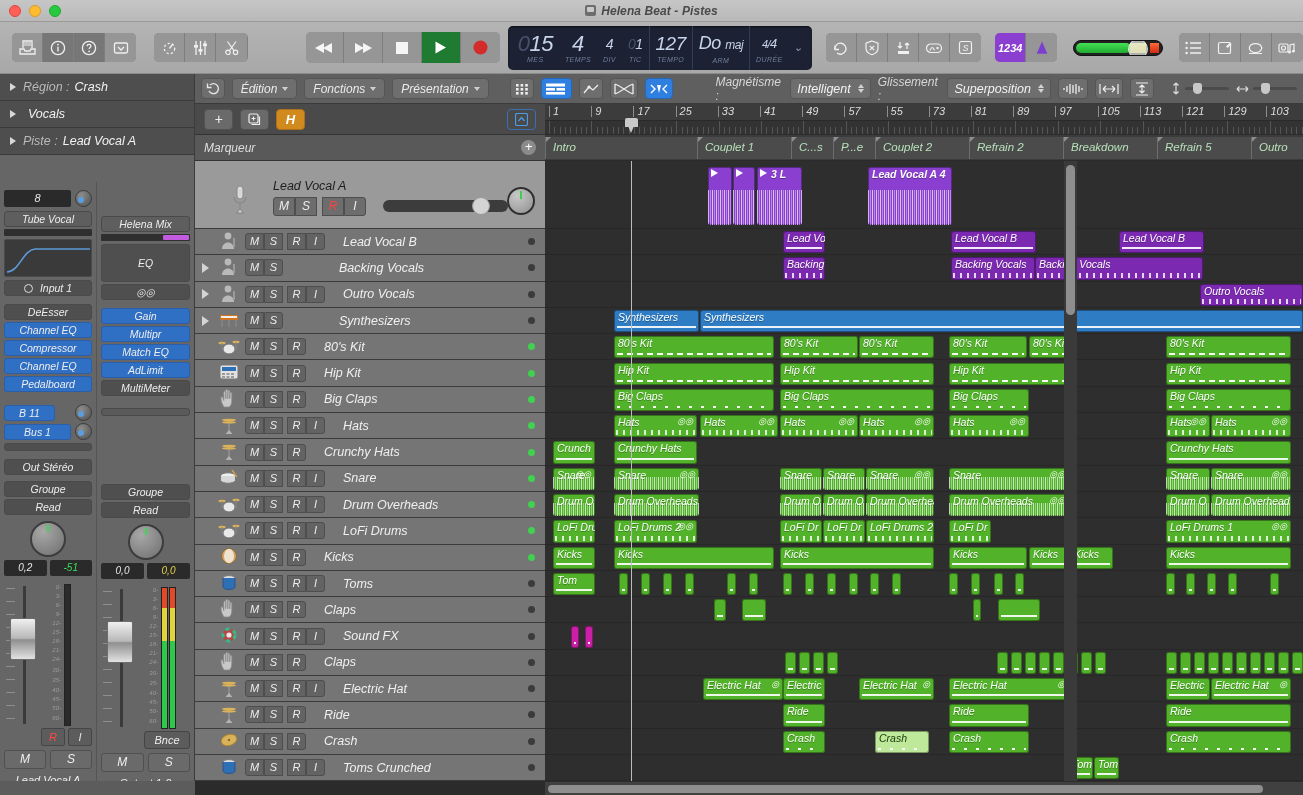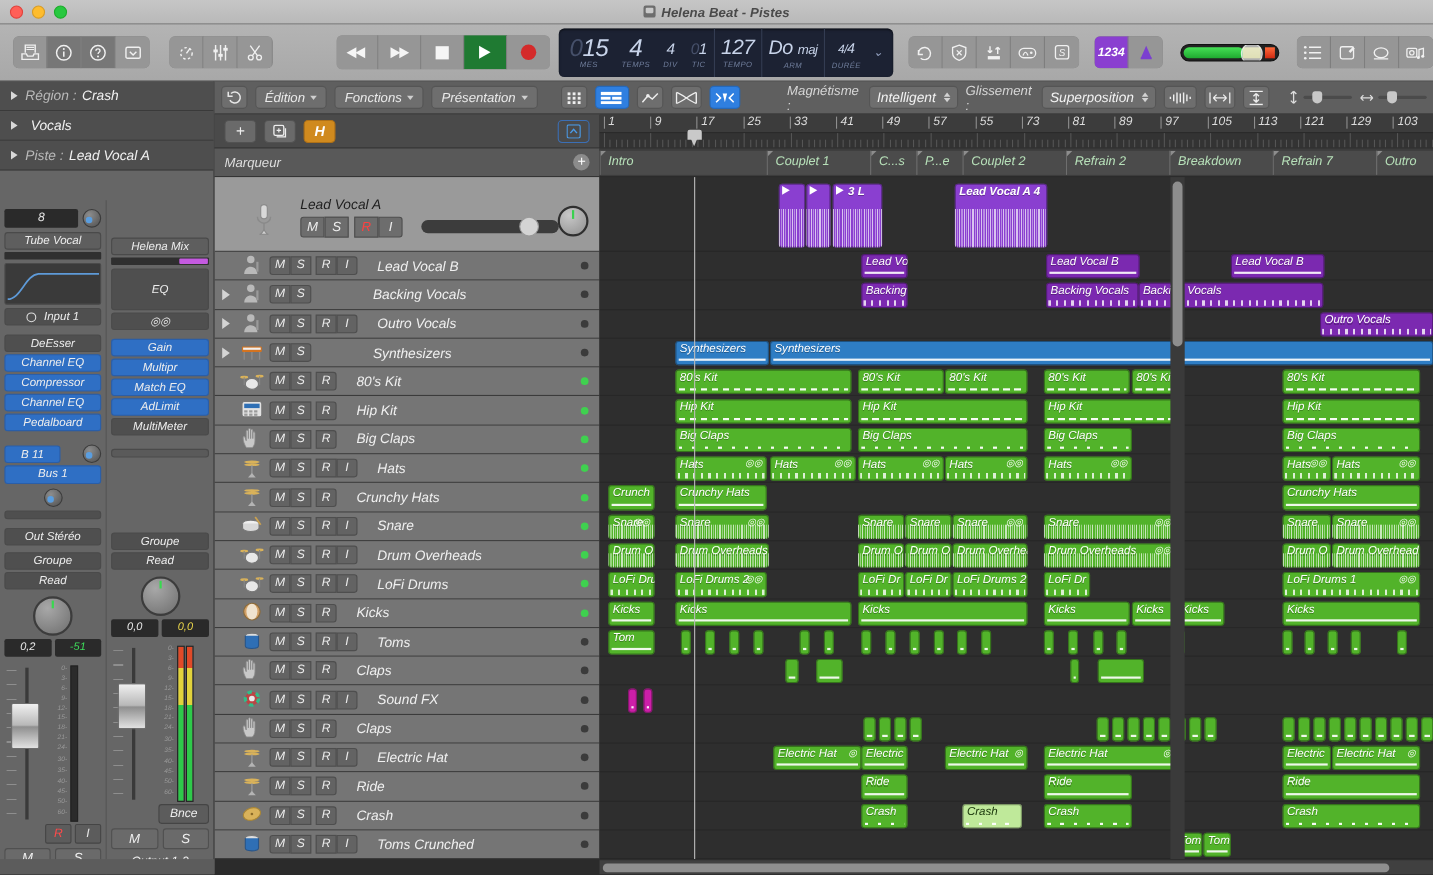--- a/index.html
+++ b/index.html
@@ -559,21 +559,21 @@
         <div class="sx blue">Channel EQ</div>
         <div class="sx blue">Compressor</div>
         <div class="sx blue">Channel EQ</div>
         <div class="sx blue">Pedalboard</div>
         <div style="height:10px"></div>
         <div style="display:flex;gap:20px;align-items:center;">
           <div class="sx blue" style="margin:0;flex:1;">B 11</div>
           <div class="knobsm"></div>
         </div>
         <div style="height:2px"></div>
-        <div style="display:flex;gap:4px;align-items:center;flex-direction:column;">
+        <div style="display:flex;gap:4px;align-items:center;">
           <div class="sx blue" style="margin:0;flex:1;">Bus 1</div>
           <div class="knobsm"></div>
         </div>
         <div style="height:3px"></div>
         <div class="sx dk" style="height:8px"></div>
         <div style="height:6px"></div>
         <div class="sx dk">Out Stéréo</div>
         <div style="height:4px"></div>
         <div class="sx dk">Groupe</div>
         <div class="sx dk">Read</div>
@@ -993,21 +993,21 @@
     <span class="plusic">+</span>
   </div>
   <div class="markerlane" id="marker-lane">
       <div class="marker" style="left: 0px; width: 152px;">Intro</div>
       <div class="marker" style="left: 152px; width: 94px;">Couplet 1</div>
       <div class="marker" style="left: 246px; width: 42px;">C...s</div>
       <div class="marker" style="left: 288px; width: 42px;">P...e</div>
       <div class="marker" style="left: 330px; width: 94px;">Couplet 2</div>
       <div class="marker" style="left: 424px; width: 94px;">Refrain 2</div>
       <div class="marker" style="left: 518px; width: 94px;">Breakdown</div>
-      <div class="marker" style="left: 612px; width: 94px;">Refrain 7</div>
+      <div class="marker" style="left: 612px; width: 94px;">Refrain 5</div>
       <div class="marker" style="left: 706px; width: 146px;">Outro</div>
     </div>
 
   <div class="tracklist">
     <div class="trk sel">
       <div class="selinner">
         <div class="selmicico">
           <svg width="18" height="30" viewBox="0 0 18 30">
               <rect x="6" y="1" width="6" height="13" rx="3" fill="#d8d8d8" stroke="#8a8a8a"></rect>
               <path d="M3 12a6 6 0 0 0 12 0" fill="none" stroke="#8a8a8a" stroke-width="1.3"></path>

